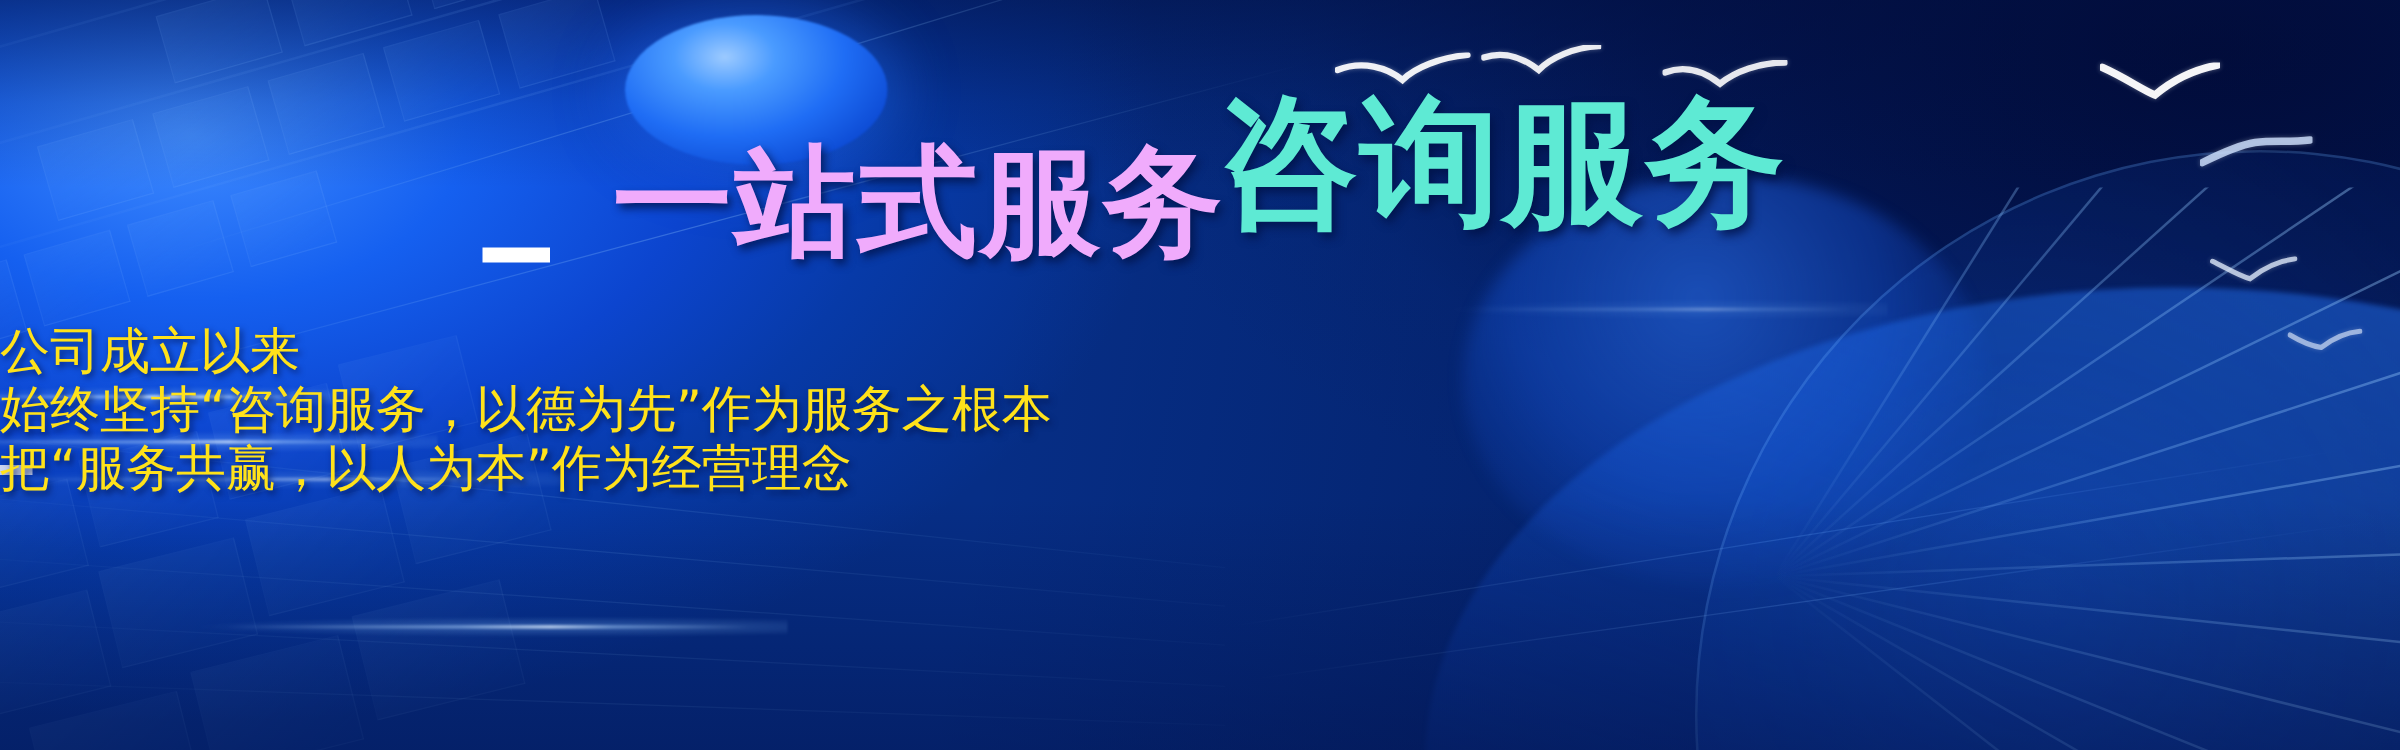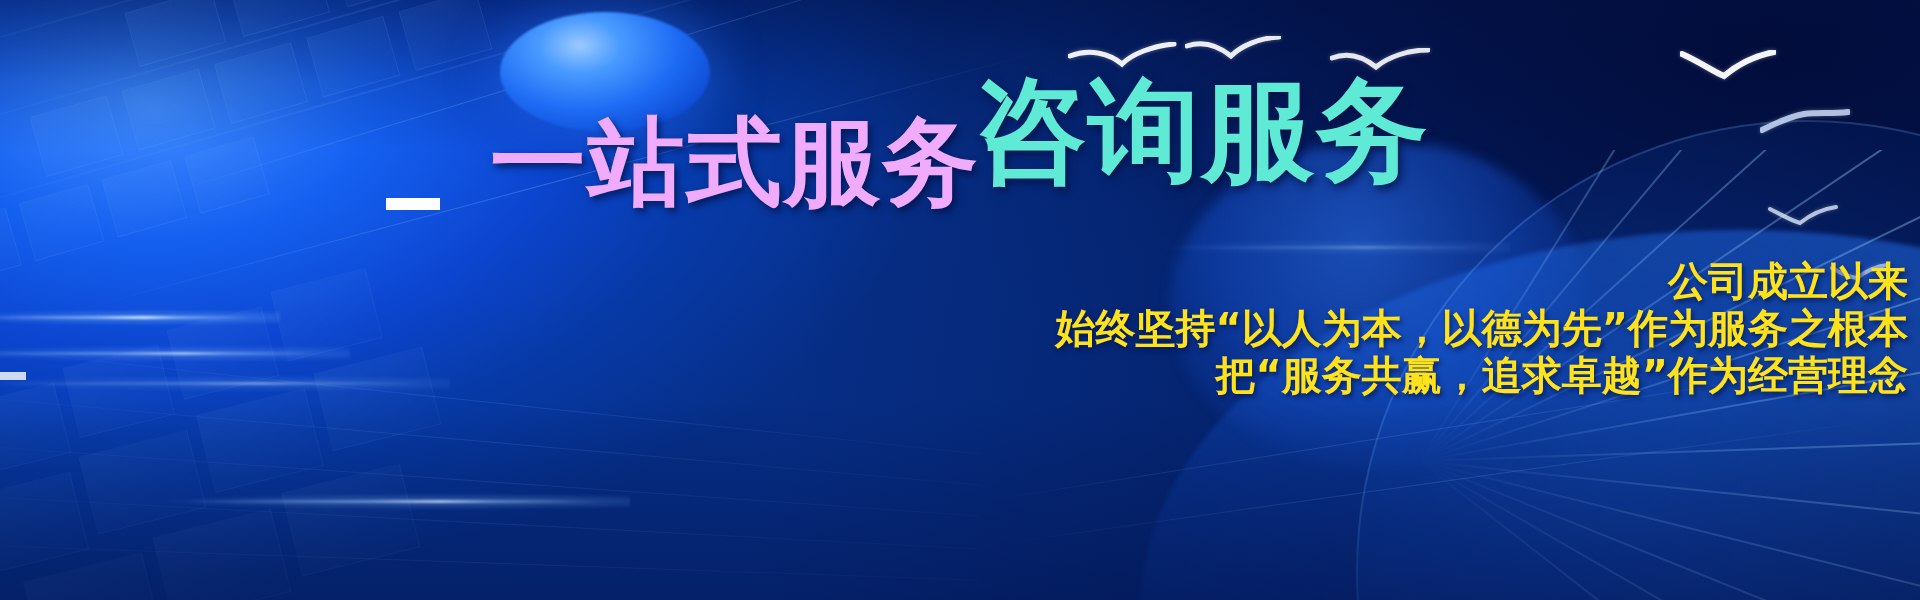--- a/index.html
+++ b/index.html
@@ -174,25 +174,25 @@
   }
   .headline .seg-yellow {
     color: #5eead4;
     font-size: 112px;
     text-shadow: 3px 4px 8px rgba(0,18,70,.8);
     margin-left: -6px;
   }
 
   .subtitle {
     position: absolute;
-    left: 0; right: 12px; top: 258px;
-    text-align: right;
+    left: 0; right: 0; top: 258px;
+    text-align: left;
     color: #ffe21a;
     font-family: "DejaVu Sans", "Liberation Sans", sans-serif;
-    font-weight: 700;
+    font-weight: 400;
     font-size: 40px;
     line-height: 1.18;
     text-shadow: 2px 3px 5px rgba(0,20,80,.75);
   }
   .subtitle .line { display: block; white-space: nowrap; }
 </style>
 </head>
 <body>
 
 <div id="banner">
@@ -317,17 +317,17 @@
       <path d="M2 6 C12 12 20 15 27 16 C36 9 46 4 58 3" fill="none" stroke="#e6f0ff" stroke-width="4" stroke-linecap="round" opacity=".6"></path>
     </svg>
   </div>
 
   <div class="headline">
     <span class="seg seg-white">一站式服务</span><span class="seg seg-yellow">咨询服务</span>
   </div>
 
   <div class="subtitle">
     <span class="line">公司成立以来</span>
-    <span class="line">始终坚持“以人为本，以德为先”作为服务之根本</span>
-    <span class="line">把“服务共赢，追求卓越”作为经营理念</span>
+    <span class="line">始终坚持“咨询服务，以德为先”作为服务之根本</span>
+    <span class="line">把“服务共赢，以人为本”作为经营理念</span>
   </div>
 
 </div>
 
 </body></html>

